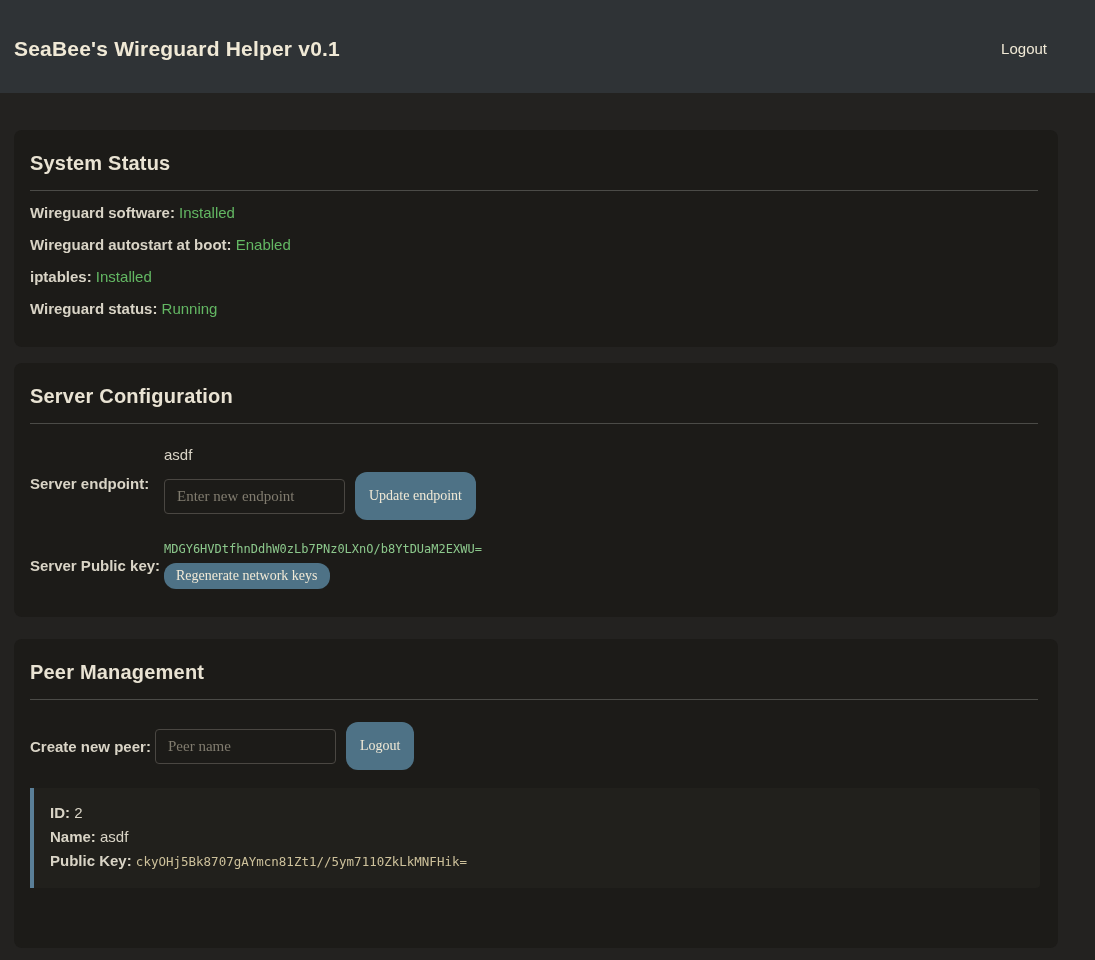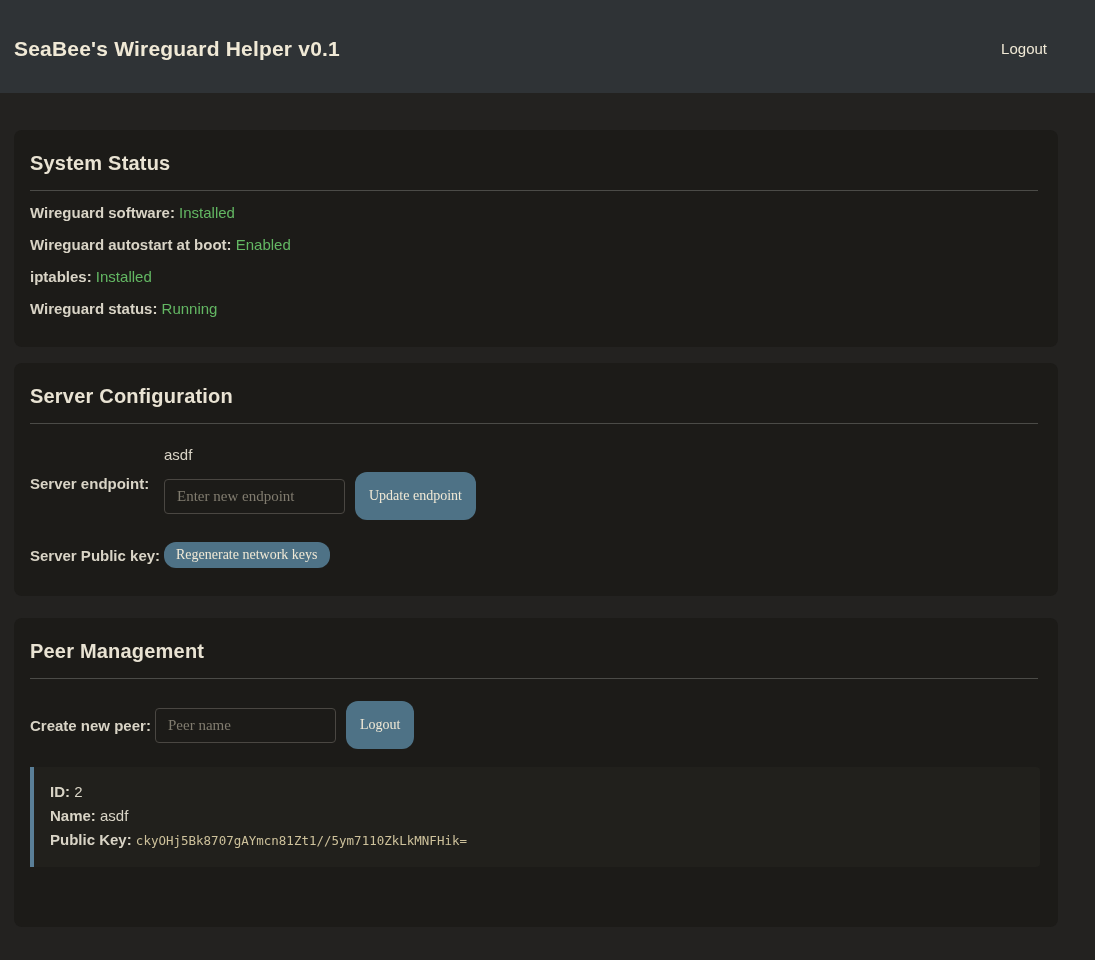--- a/index.html
+++ b/index.html
@@ -197,20 +197,21 @@
         <div class="input-row">
           <input type="text" placeholder="Enter new endpoint" style="">
           <button class="btn">Update endpoint</button>
         </div>
       </div>
     </div>
 
     <div class="form-row">
       <div class="form-label">Server Public key:</div>
       <div class="form-value">
+        <div class="mono-key">MDGY6HVDtfhnDdhW0zLb7PNz0LXnO/b8YtDUaM2EXWU=</div>
         <div class="input-row">
           <button class="btn btn-small">Regenerate network keys</button>
         </div>
       </div>
     </div>
   </section>
 
   <section class="card card-peers">
     <h2>Peer Management</h2>
     <hr>

